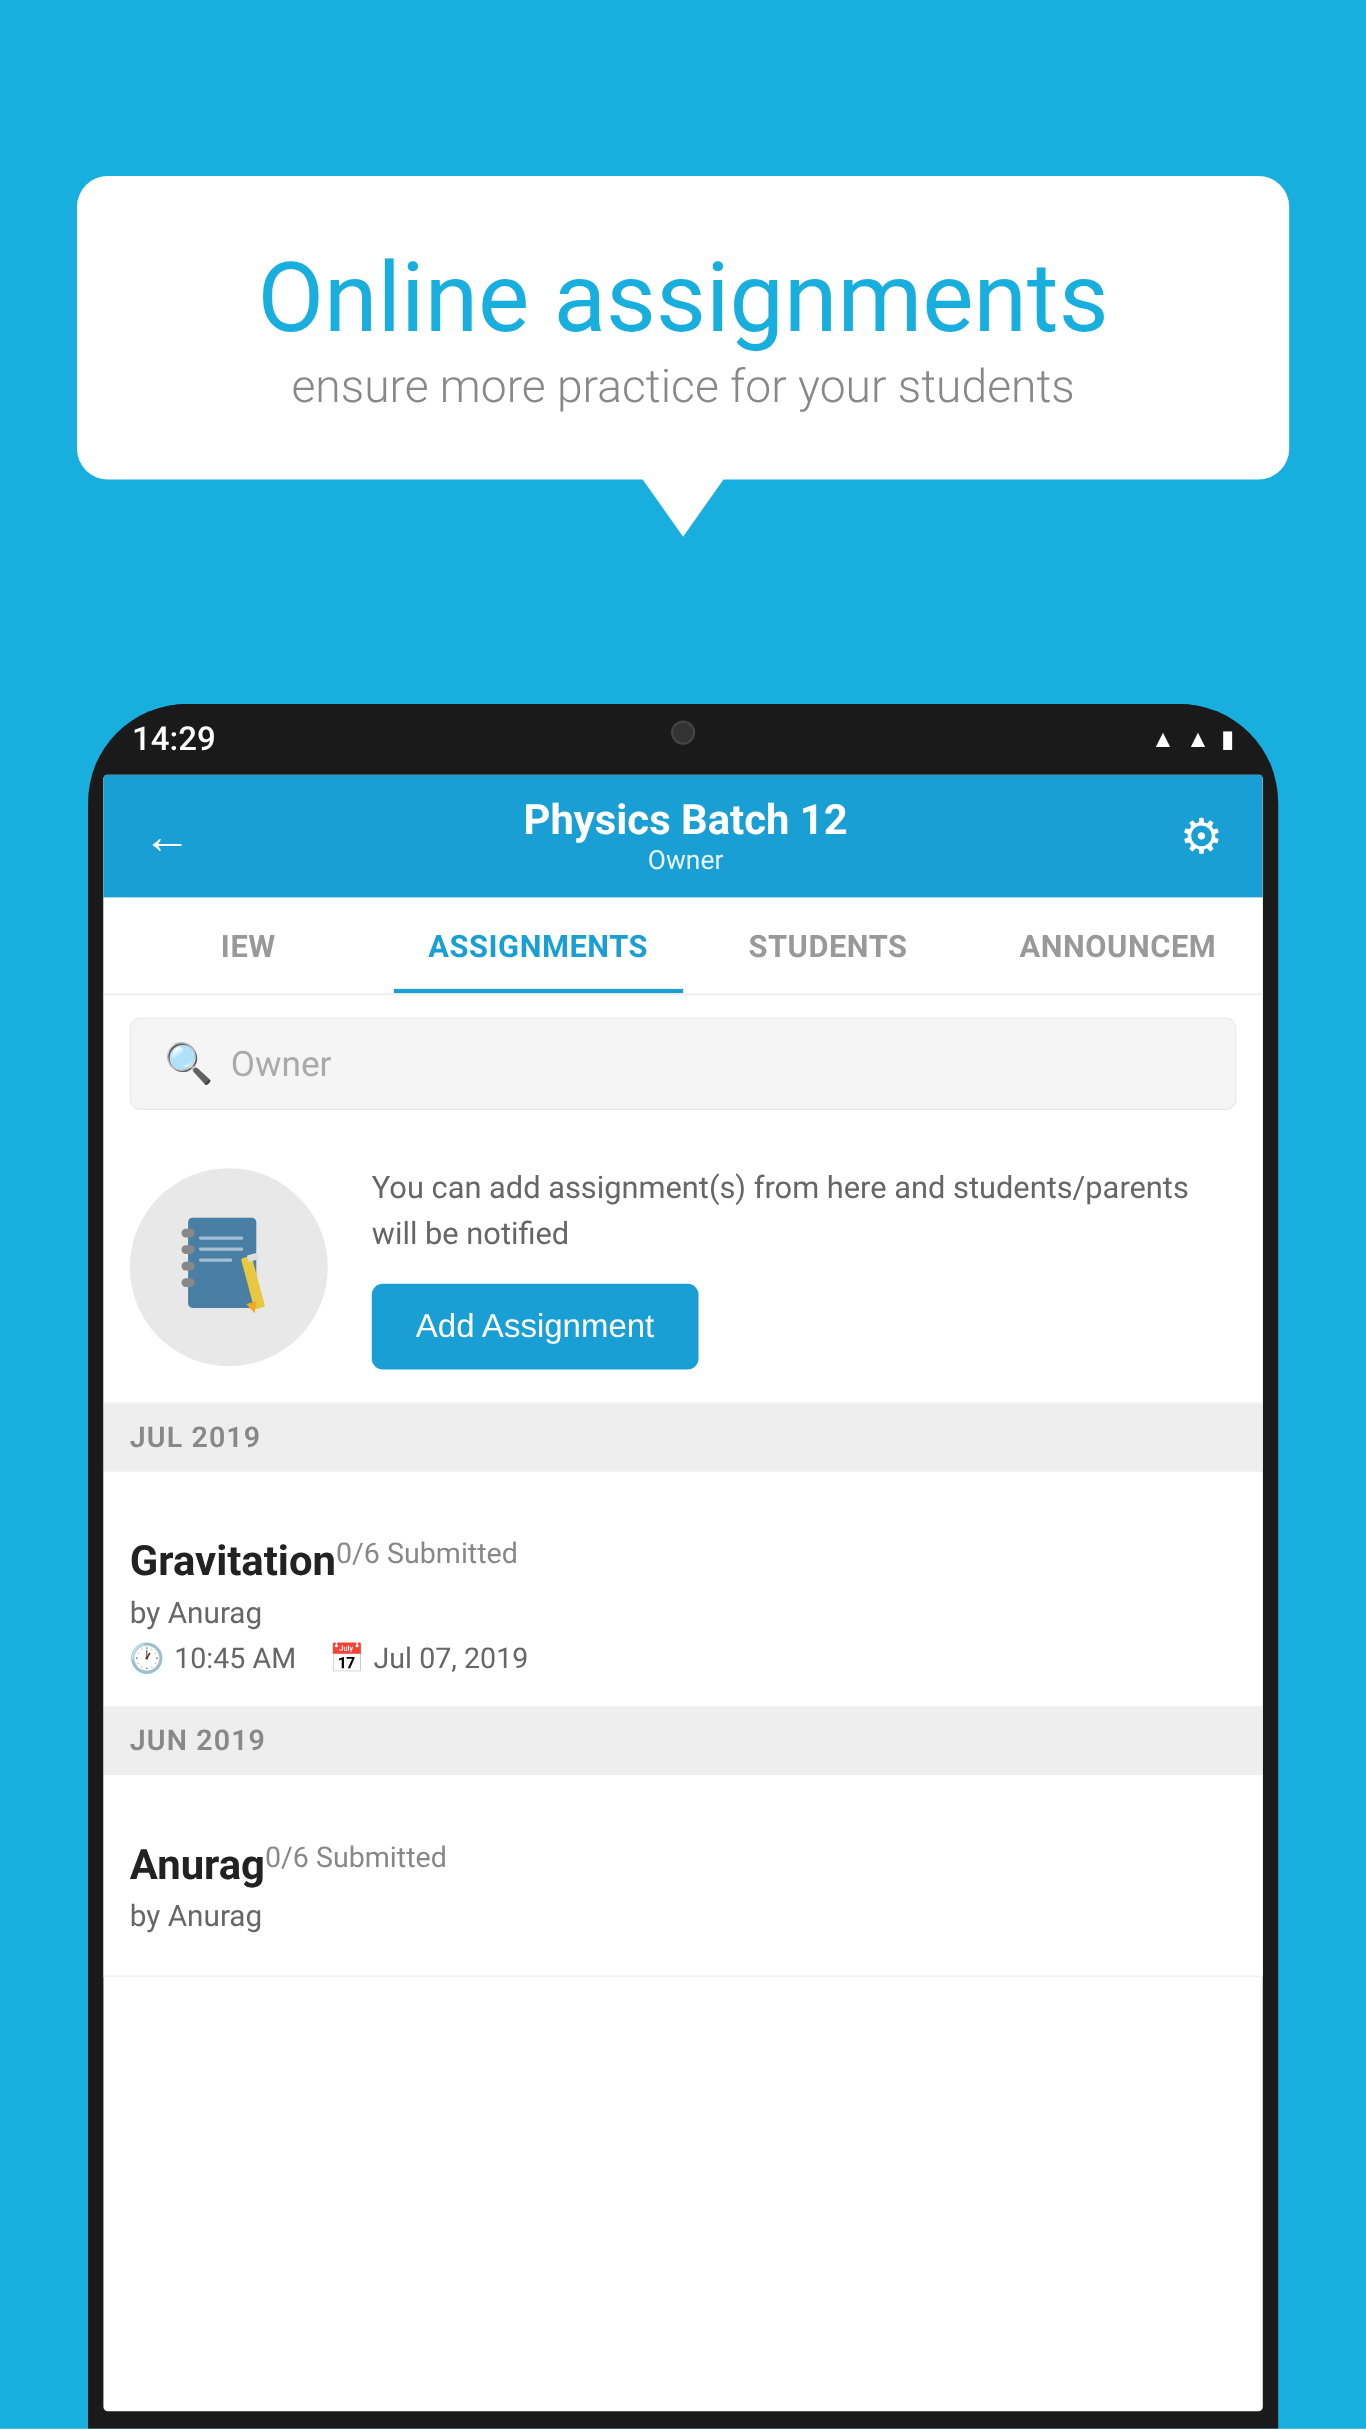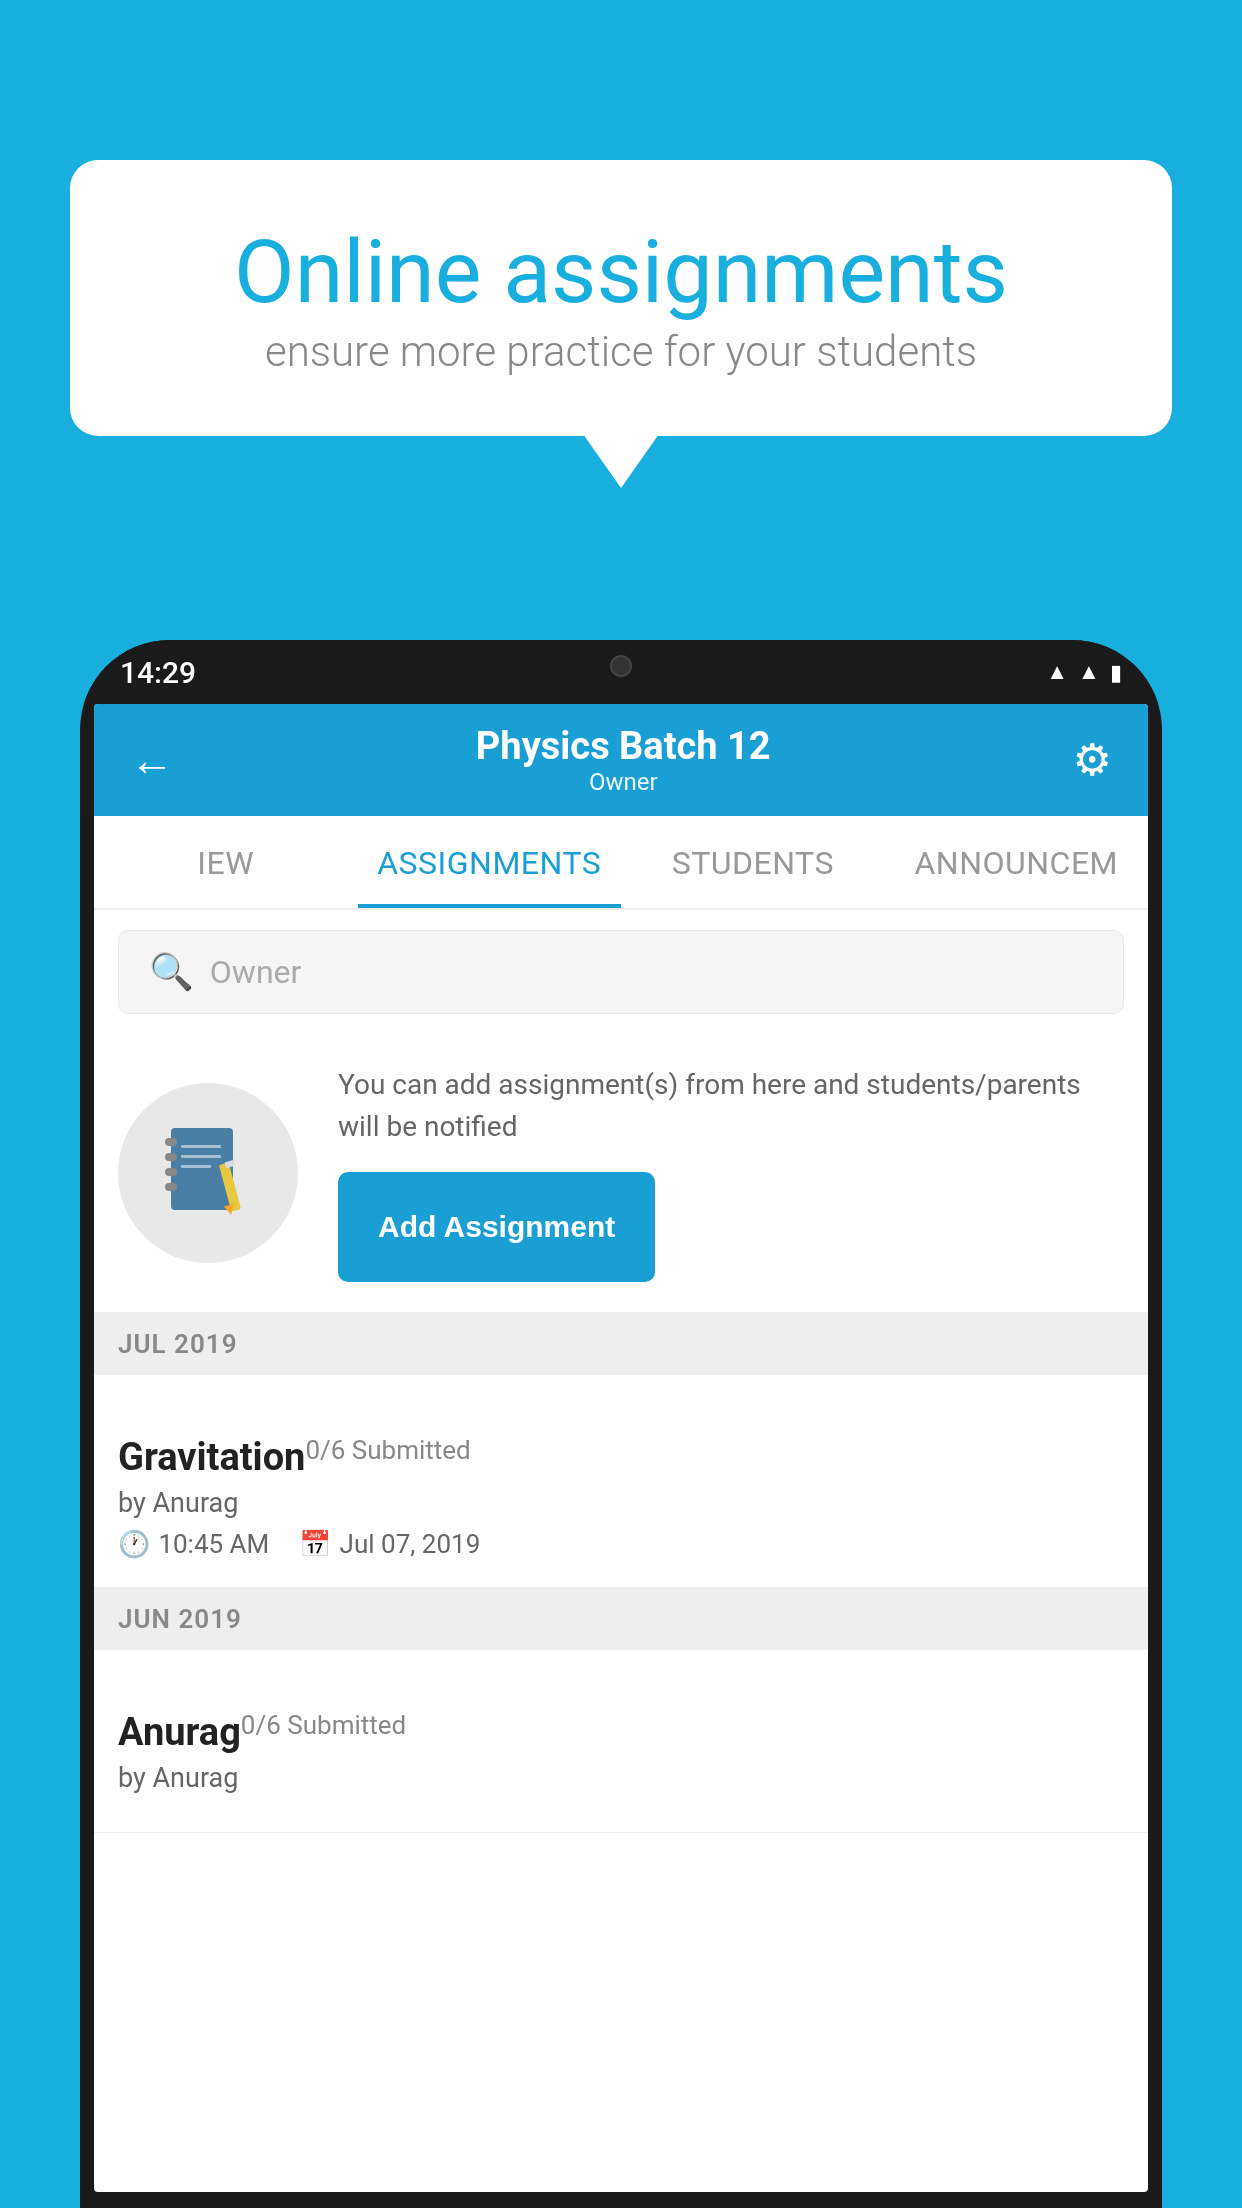--- a/index.html
+++ b/index.html
@@ -163,22 +163,22 @@
       display: flex;
       background: white;
       border-bottom: 2px solid #eee;
       overflow: hidden;
     }
 
     .tab-item {
       flex: 1;
       text-align: center;
       padding: 28px 10px 22px;
-      font-size: 32px;
-      font-weight: 400;
+      font-size: 28px;
+      font-weight: 700;
       color: #999;
       letter-spacing: 0.5px;
       border-bottom: 4px solid transparent;
     }
 
     .tab-item.active {
       color: #1a9fd4;
       border-bottom: 4px solid #1a9fd4;
     }
 
@@ -238,23 +238,23 @@
       font-size: 28px;
       line-height: 1.5;
       margin-bottom: 24px;
     }
 
     .add-assignment-btn {
       background: #1a9fd4;
       color: white;
       border: none;
       border-radius: 10px;
-      padding: 38px 40px;
+      padding: 22px 40px;
       font-size: 30px;
-      font-weight: 700;
+      font-weight: 400;
       cursor: pointer;
     }
 
     
     .section-header {
       background: #eeeeee;
       padding: 16px 24px;
       font-size: 26px;
       color: #888;
       font-weight: 600;

